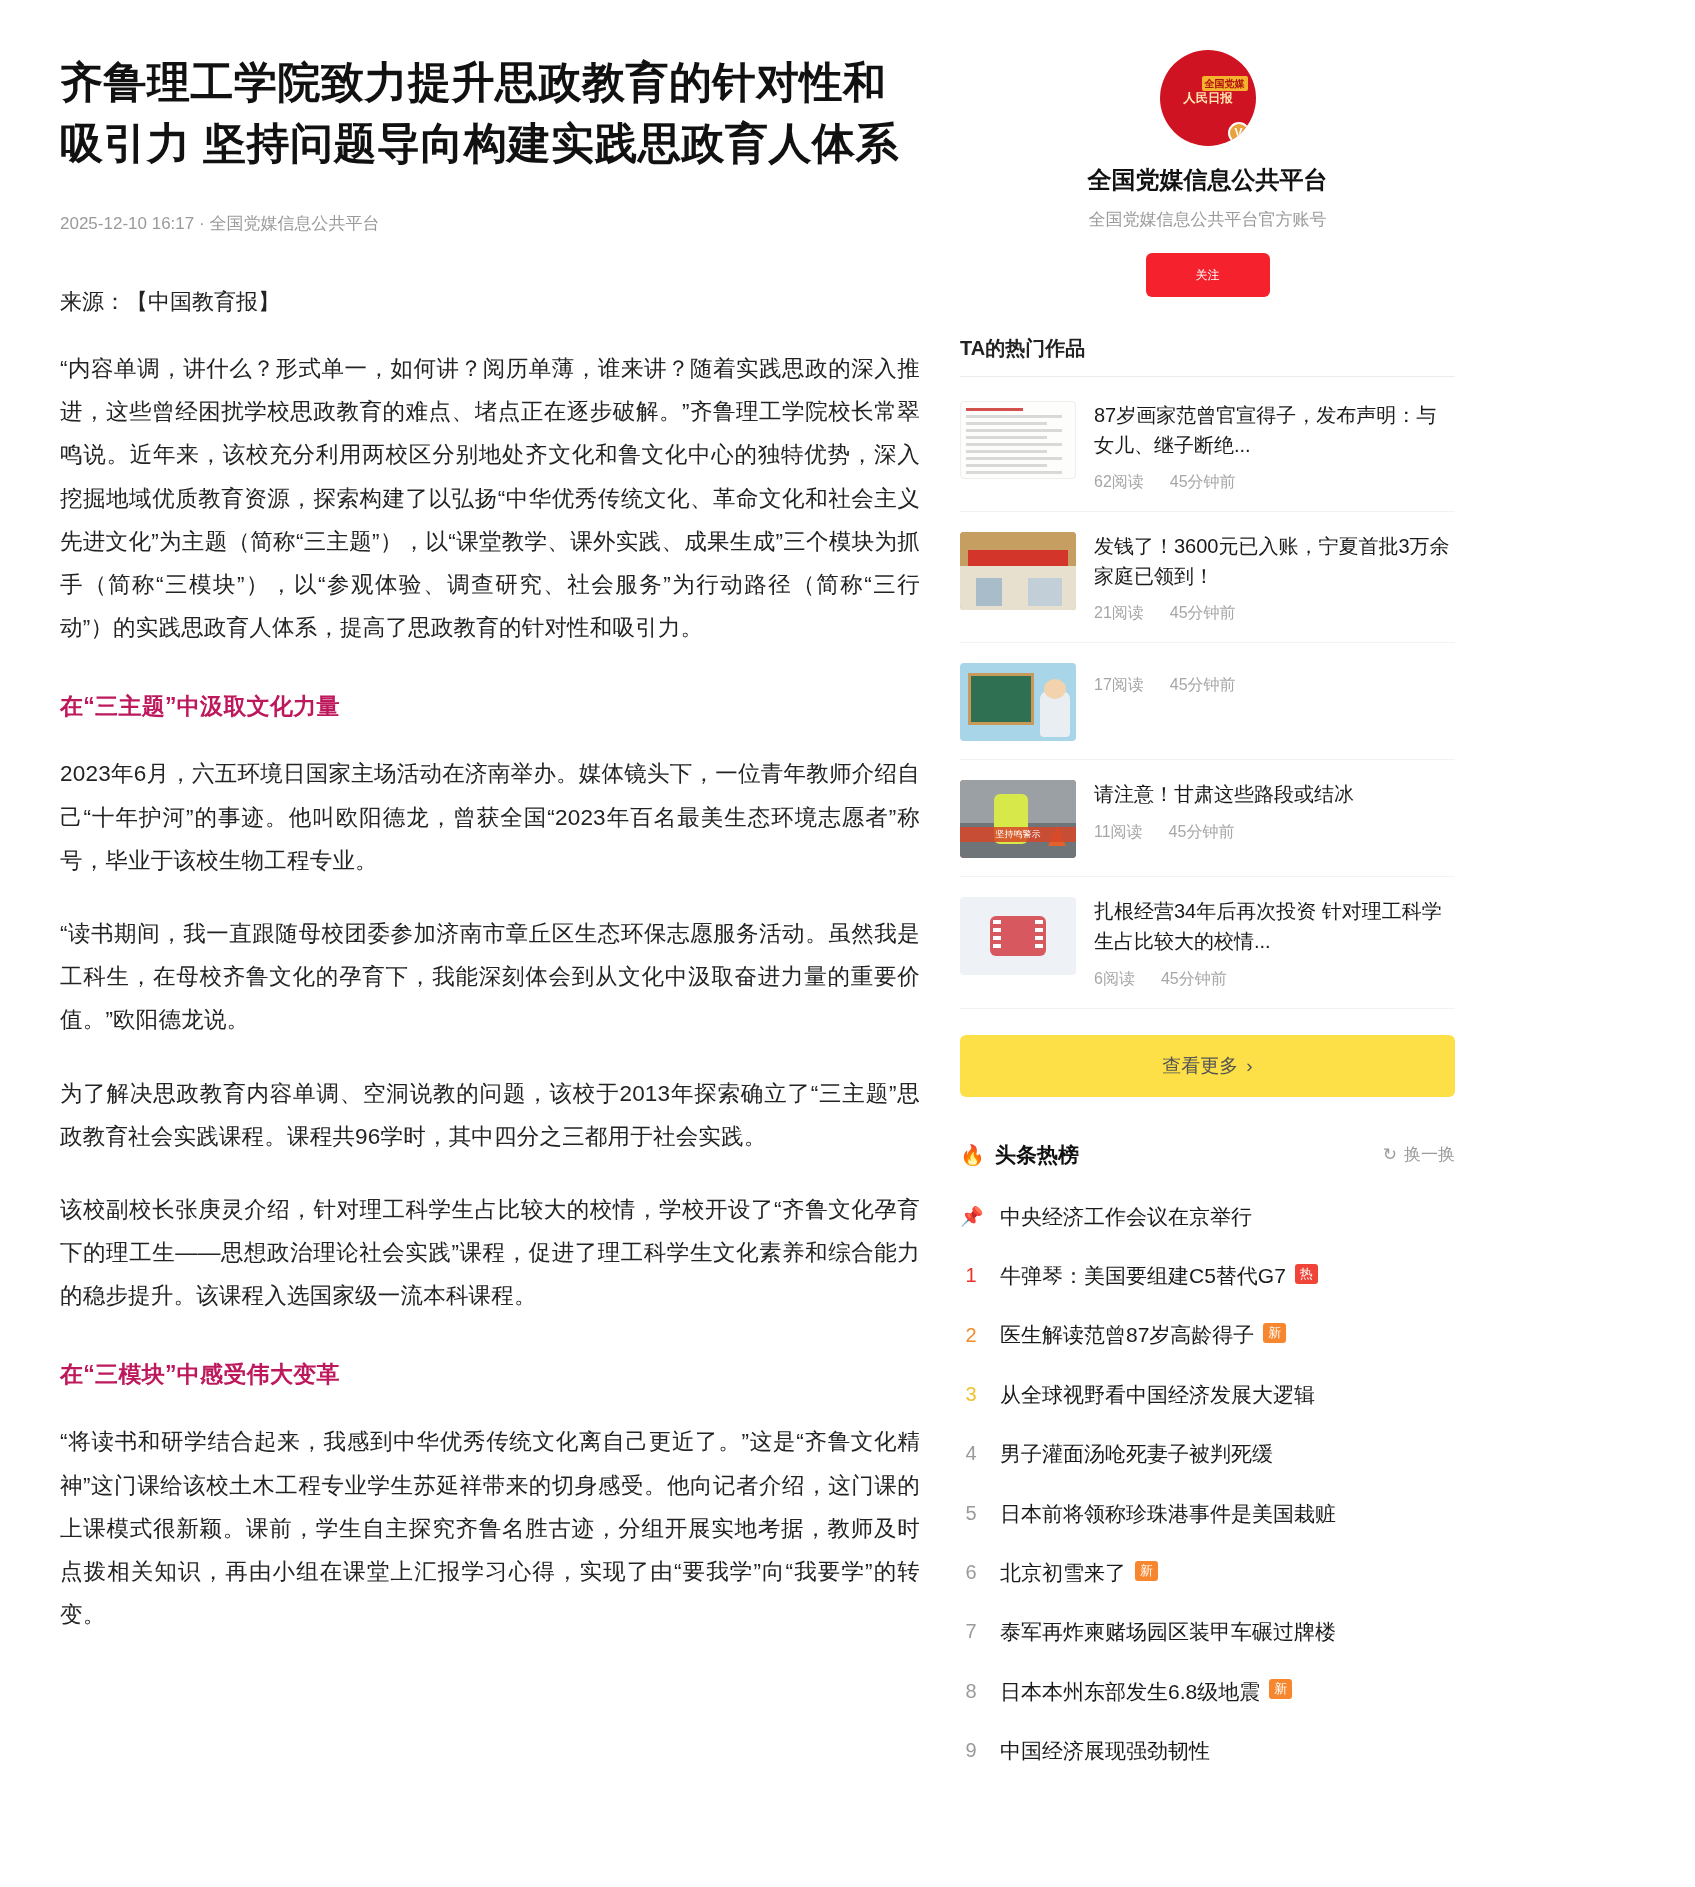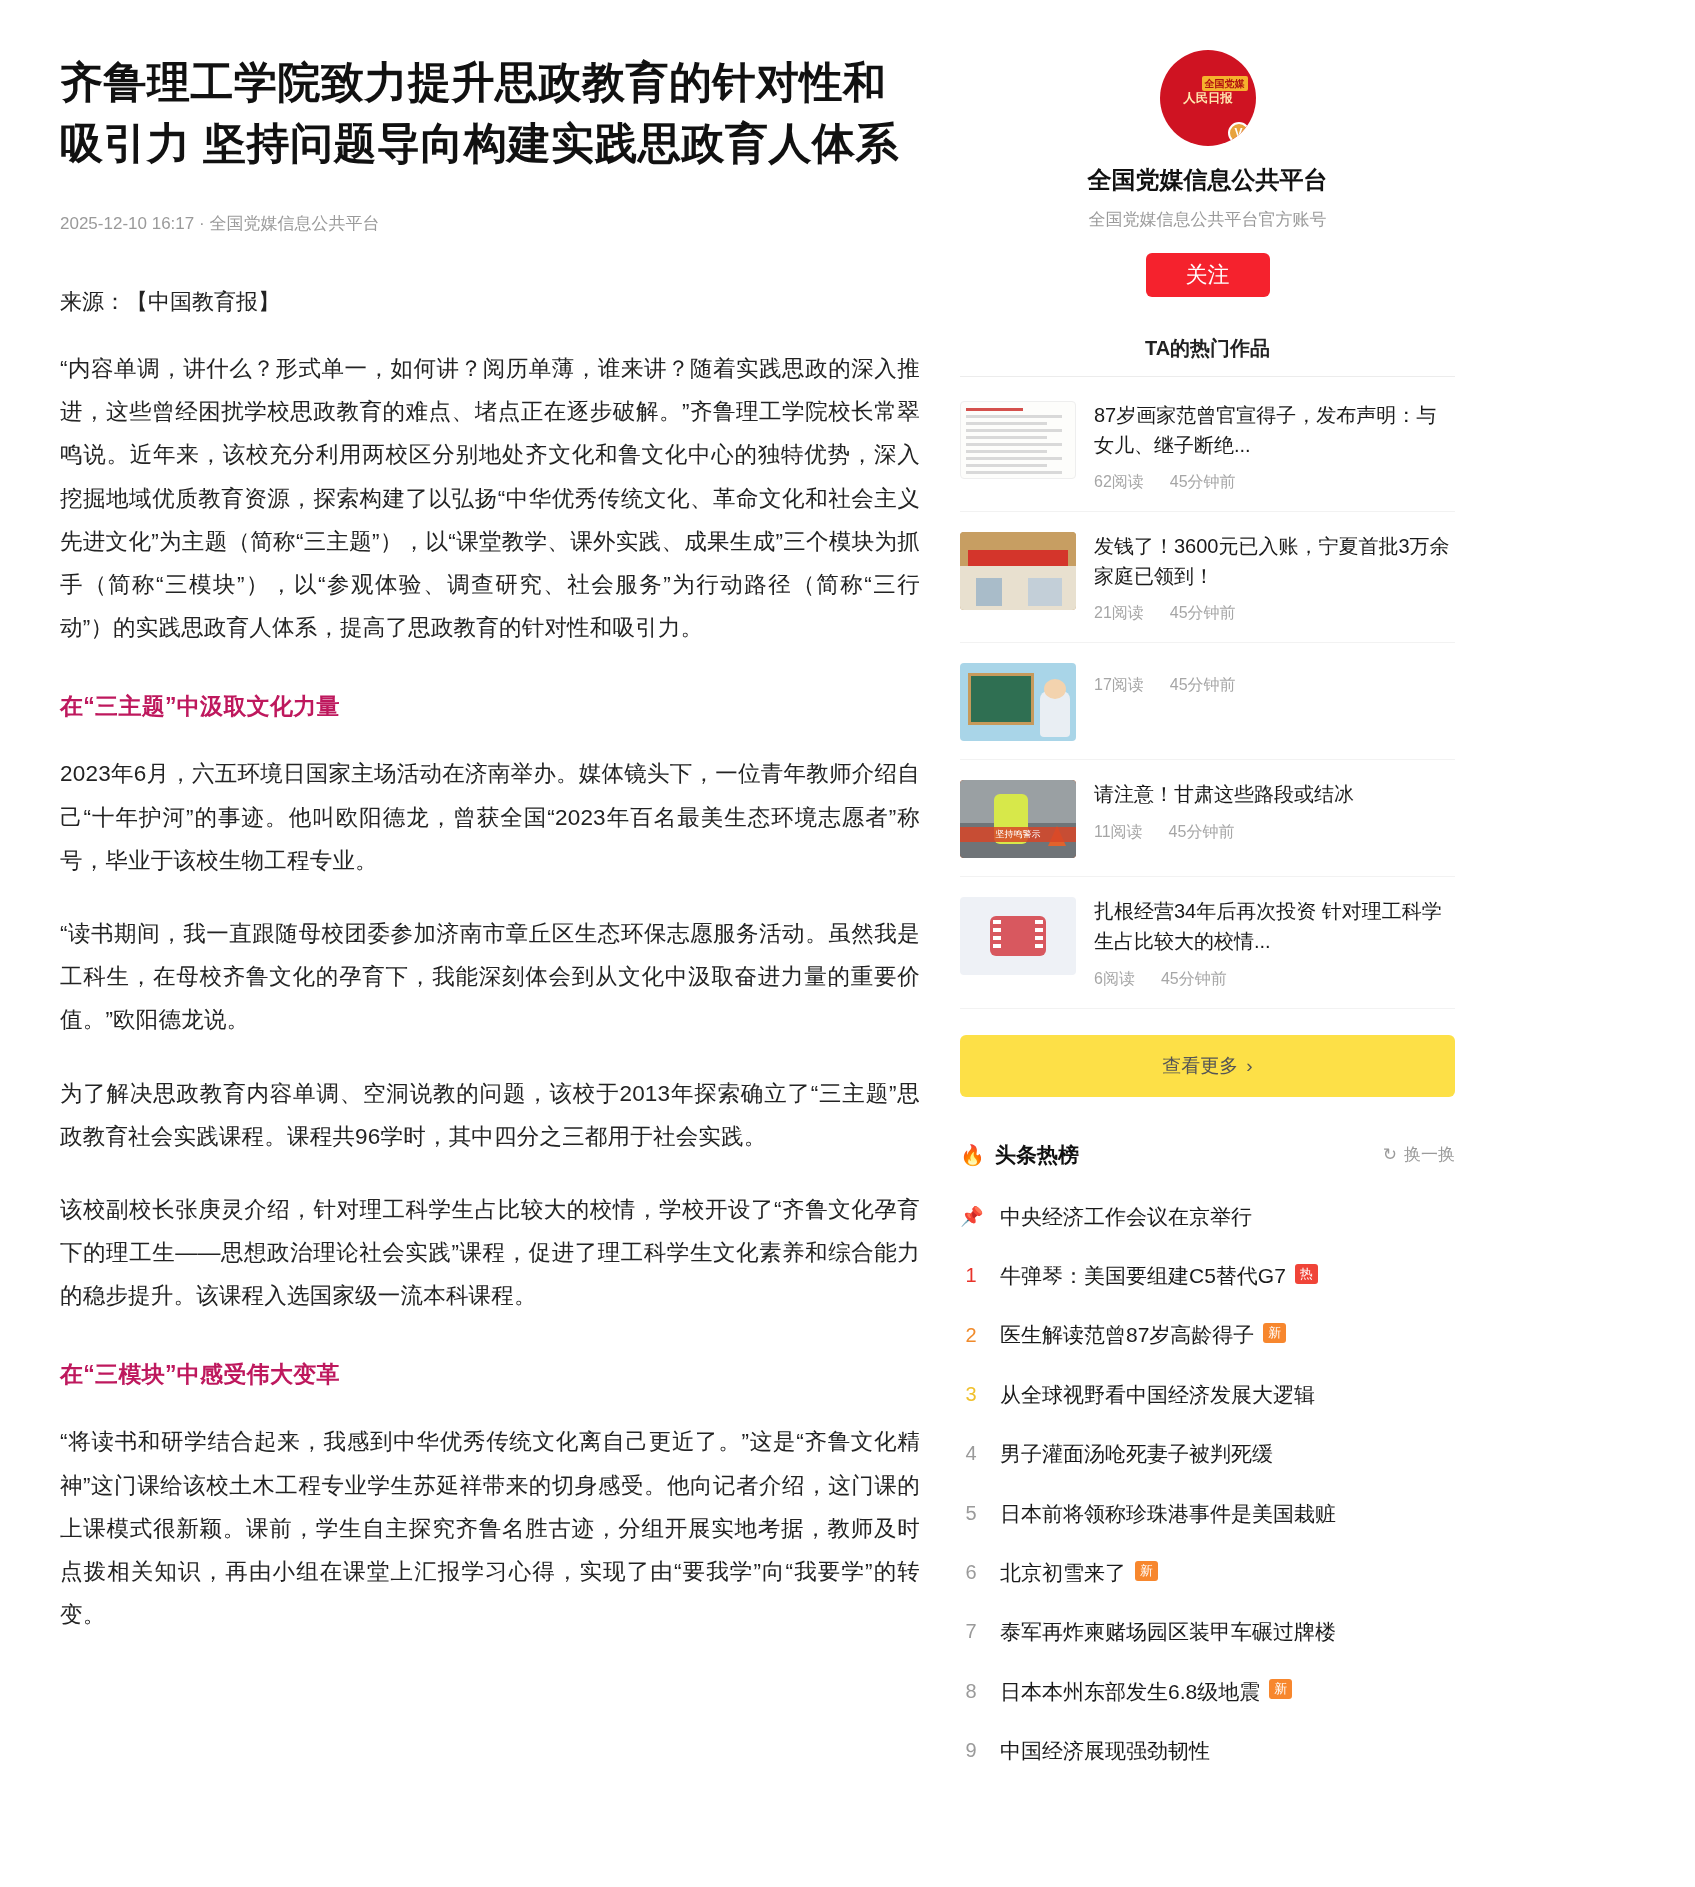--- a/index.html
+++ b/index.html
@@ -118,32 +118,31 @@
     font-size: 17px;
     color: #9a9a9a;
     margin-top: 12px;
   }
   .follow-btn {
     margin: 22px auto 0 auto;
     width: 124px; height: 44px;
     border-radius: 6px;
     background: #f5222d;
     color: #fff;
-    font-size: 22px;
+    font-size: 12px;
     display: flex; align-items: center; justify-content: center;
     cursor: pointer;
     border: none;
   }
   .section-title-wrap {
     margin-top: 38px;
     border-bottom: 1px solid #ececec;
     padding-bottom: 14px;
     display: flex;
     align-items: center;
-    justify-content: center;
     position: relative;
   }
   .section-title {
     font-size: 20px;
     font-weight: bold;
     color: #222;
   }
   .hot-list { margin-top: 4px; }
   .hot-item {
     display: flex;

